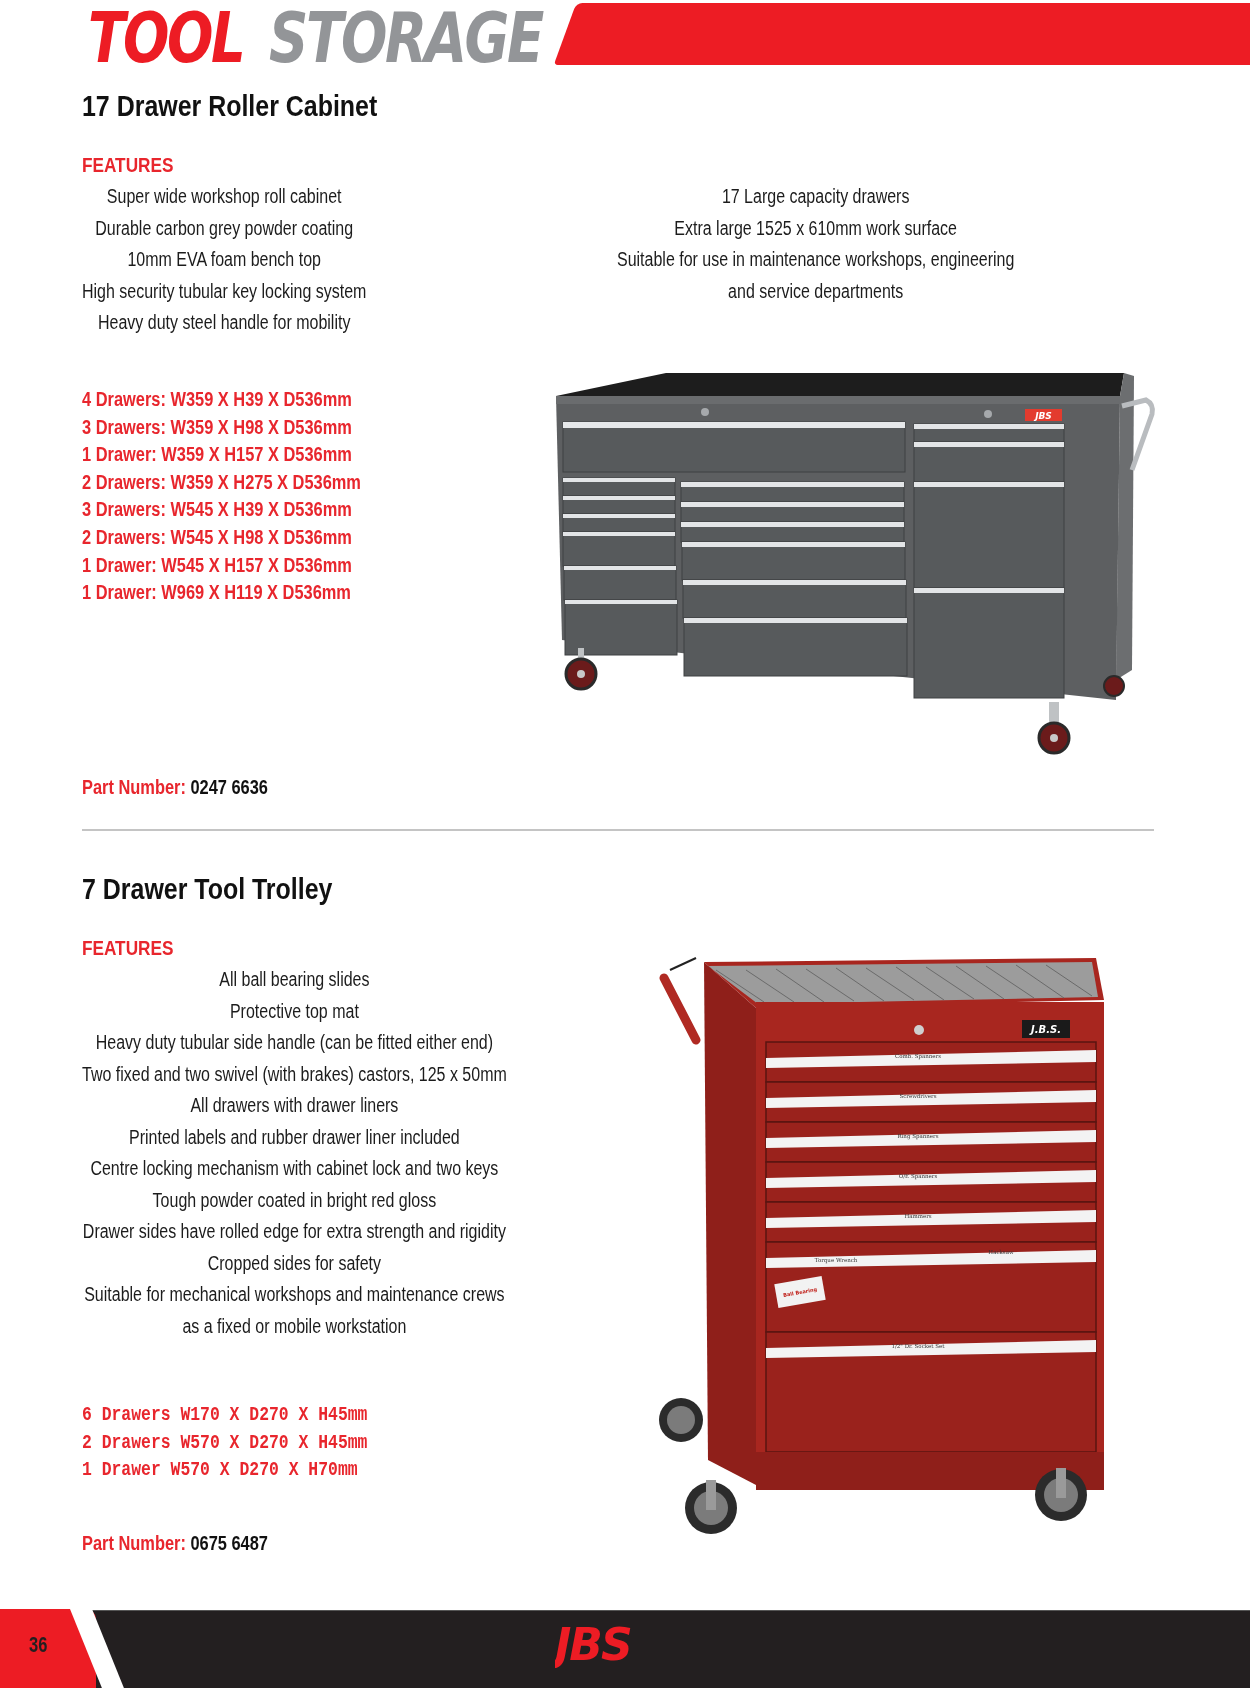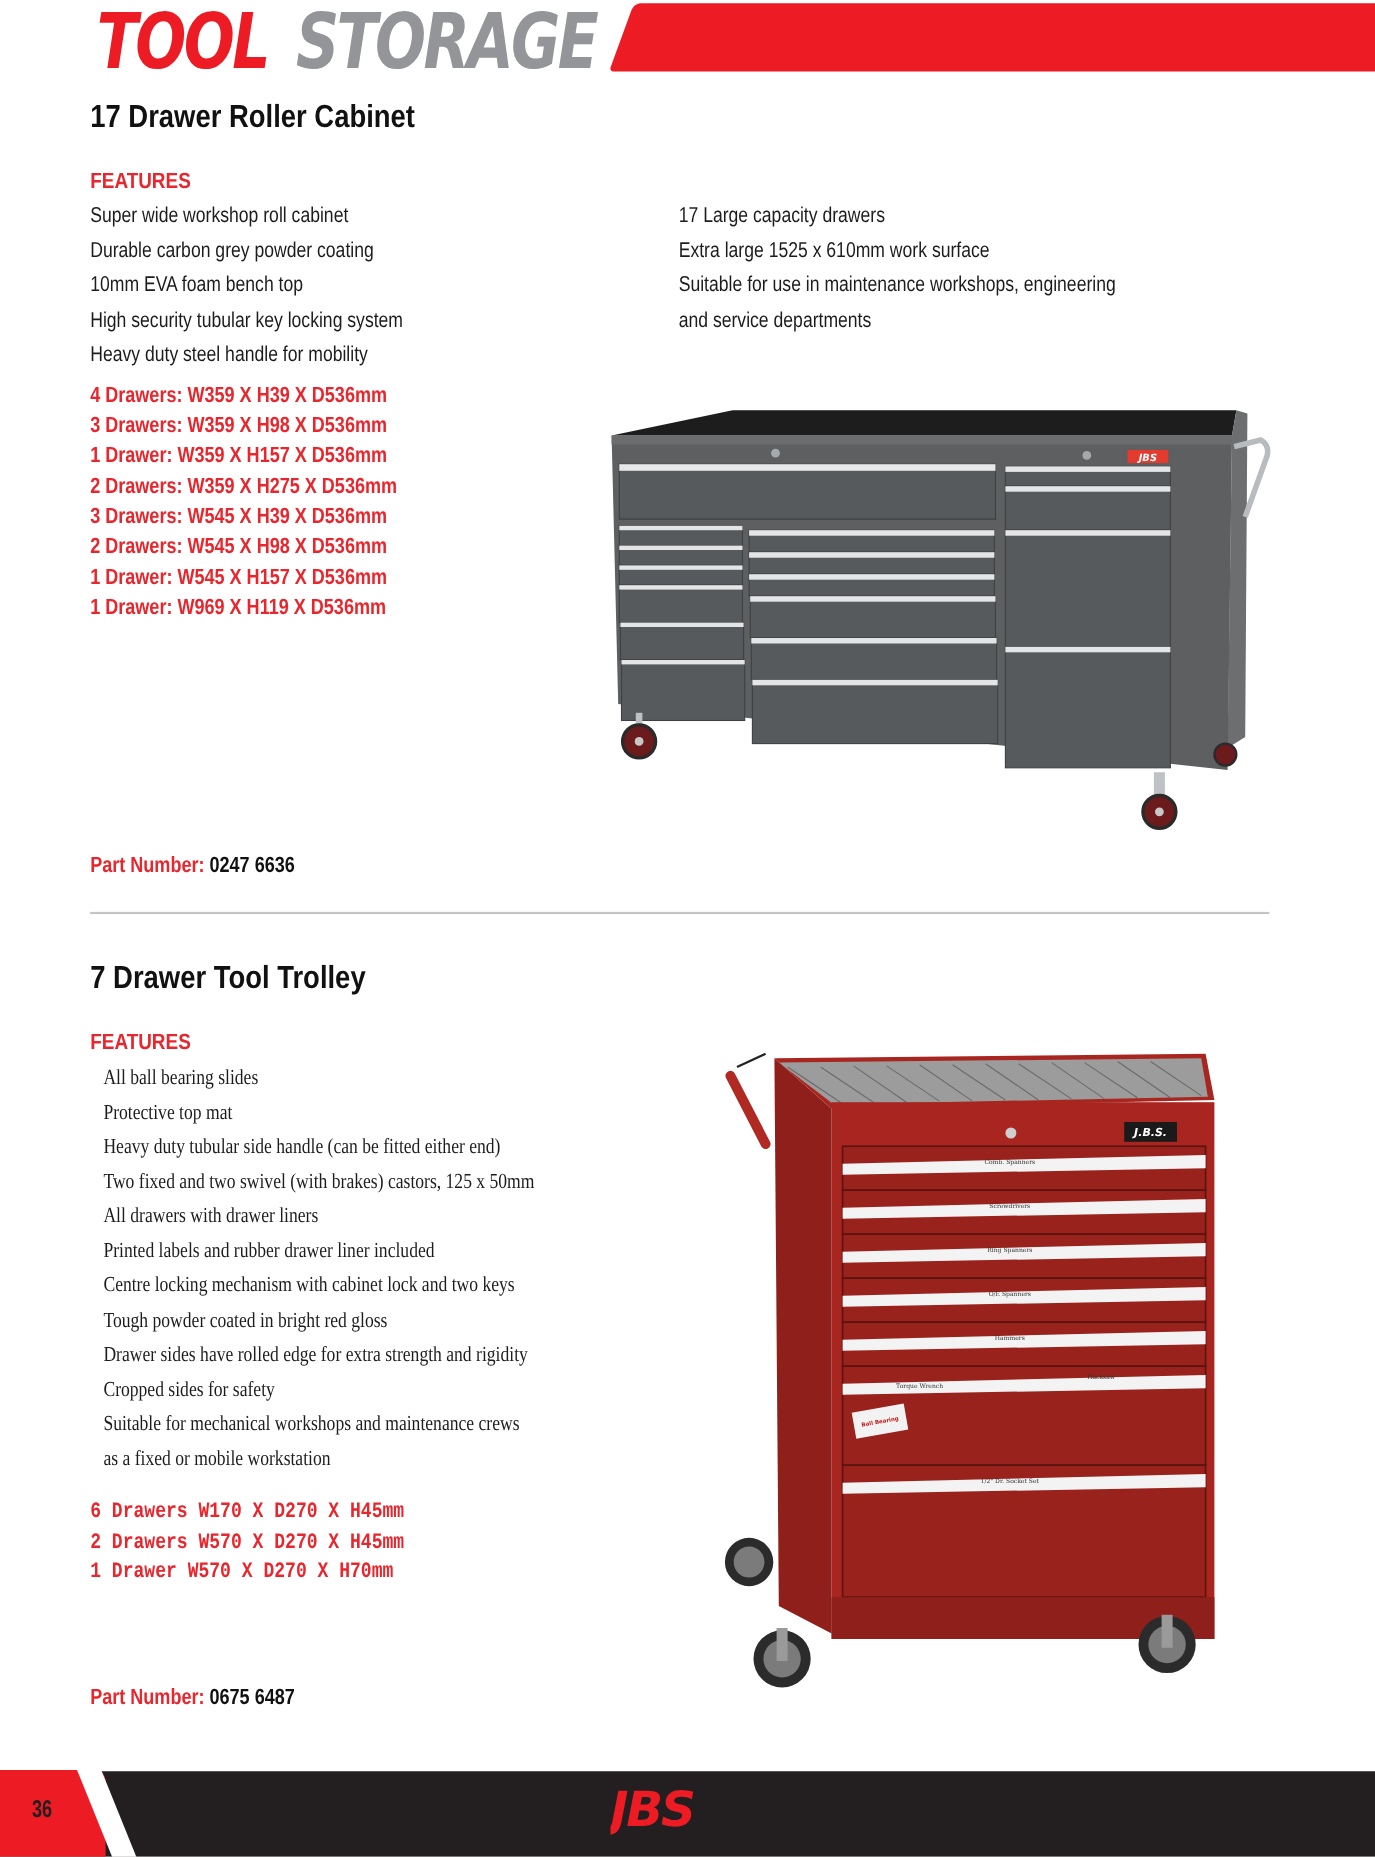--- a/index.html
+++ b/index.html
@@ -9,24 +9,24 @@
   
   .hdr-title { position: absolute; left: 88px; top: -2px; height: 80px; }
   .hdr-title span { font-family: "DejaVu Sans", sans-serif; font-weight: bold; font-style: italic; font-size: 70px; letter-spacing: -3px; display: inline-block; transform: scaleX(0.78); transform-origin: left top; line-height: 80px; white-space: nowrap; }
   .hdr-title .w1 { color: #ed1c24; }
   .hdr-title .w2 { color: #939598; }
   .hdr-bar { position: absolute; left: 565px; top: 3px; width: 700px; height: 62px; background: #ed1c24; transform: skewX(-20deg); border-radius: 6px 0 0 4px; }
 
   .prod-title { position: absolute; left: 82px; font-weight: bold; font-size: 29px; transform: scaleX(0.86); transform-origin: left top; white-space: nowrap; color: #111; }
   .feat-hd { position: absolute; left: 82px; font-weight: bold; font-size: 20px; color: #e8262d; transform: scaleX(0.86); transform-origin: left top; white-space: nowrap; }
 
-  .flist { position: absolute; list-style: none; }
+  .flist { position: absolute; list-style: none; text-align: center; }
   .flist li { font-size: 19.5px; height: 31.5px; line-height: 31.5px; white-space: nowrap; transform: scaleX(0.82); transform-origin: left center; color: #1c1c1c; }
 
-  .dlist { position: absolute; list-style: none; }
+  .dlist { position: absolute; list-style: none; margin-top: 40px; }
   .dlist li { font-size: 20px; font-weight: bold; height: 27.6px; line-height: 27.6px; color: #e8262d; white-space: nowrap; transform: scaleX(0.82); transform-origin: left center; }
 
   .partno { position: absolute; left: 82px; font-size: 20px; font-weight: bold; white-space: nowrap; transform: scaleX(0.82); transform-origin: left top; }
   .partno .lbl { color: #e8262d; }
   .partno .val { color: #111; }
 
   .divider { position: absolute; left: 82px; top: 829px; width: 1072px; height: 2px; background: #c4c4c4; }
 
   .img-box { position: absolute; }
 
@@ -154,21 +154,21 @@
     <circle cx="506" cy="368" r="4" fill="#c8c8c8"></circle>
     <circle cx="566" cy="316" r="10" fill="#6b1b1b" stroke="#2a2a2a" stroke-width="2"></circle>
   </svg>
 </div>
 
 <div class="divider"></div>
 
 <div class="prod-title" style="top:873px;">7 Drawer Tool Trolley</div>
 <div class="feat-hd" style="top:937px;">FEATURES</div>
 
-<ul class="flist" style="left:94px; top:964px;font-family:Liberation Serif, serif;">
+<ul class="flist" style="left:82px; top:964px;">
   <li>All ball bearing slides</li>
   <li>Protective top mat</li>
   <li>Heavy duty tubular side handle (can be fitted either end)</li>
   <li>Two fixed and two swivel (with brakes) castors, 125 x 50mm</li>
   <li>All drawers with drawer liners</li>
   <li>Printed labels and rubber drawer liner included</li>
   <li>Centre locking mechanism with cabinet lock and two keys</li>
   <li>Tough powder coated in bright red gloss</li>
   <li>Drawer sides have rolled edge for extra strength and rigidity</li>
   <li>Cropped sides for safety</li>

